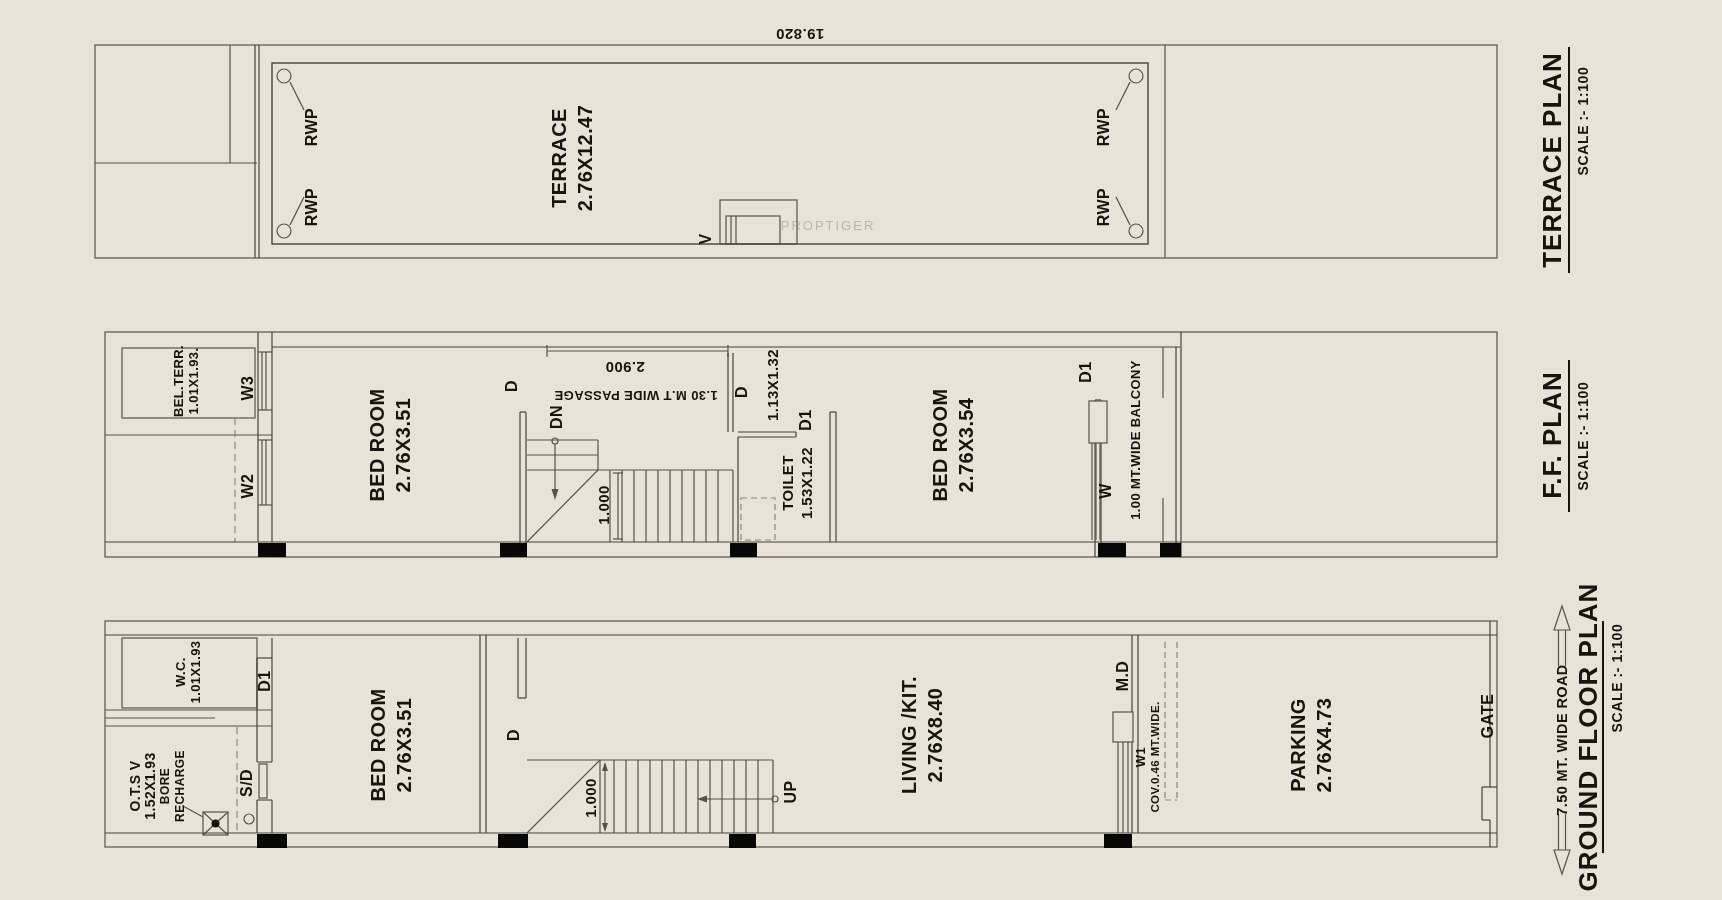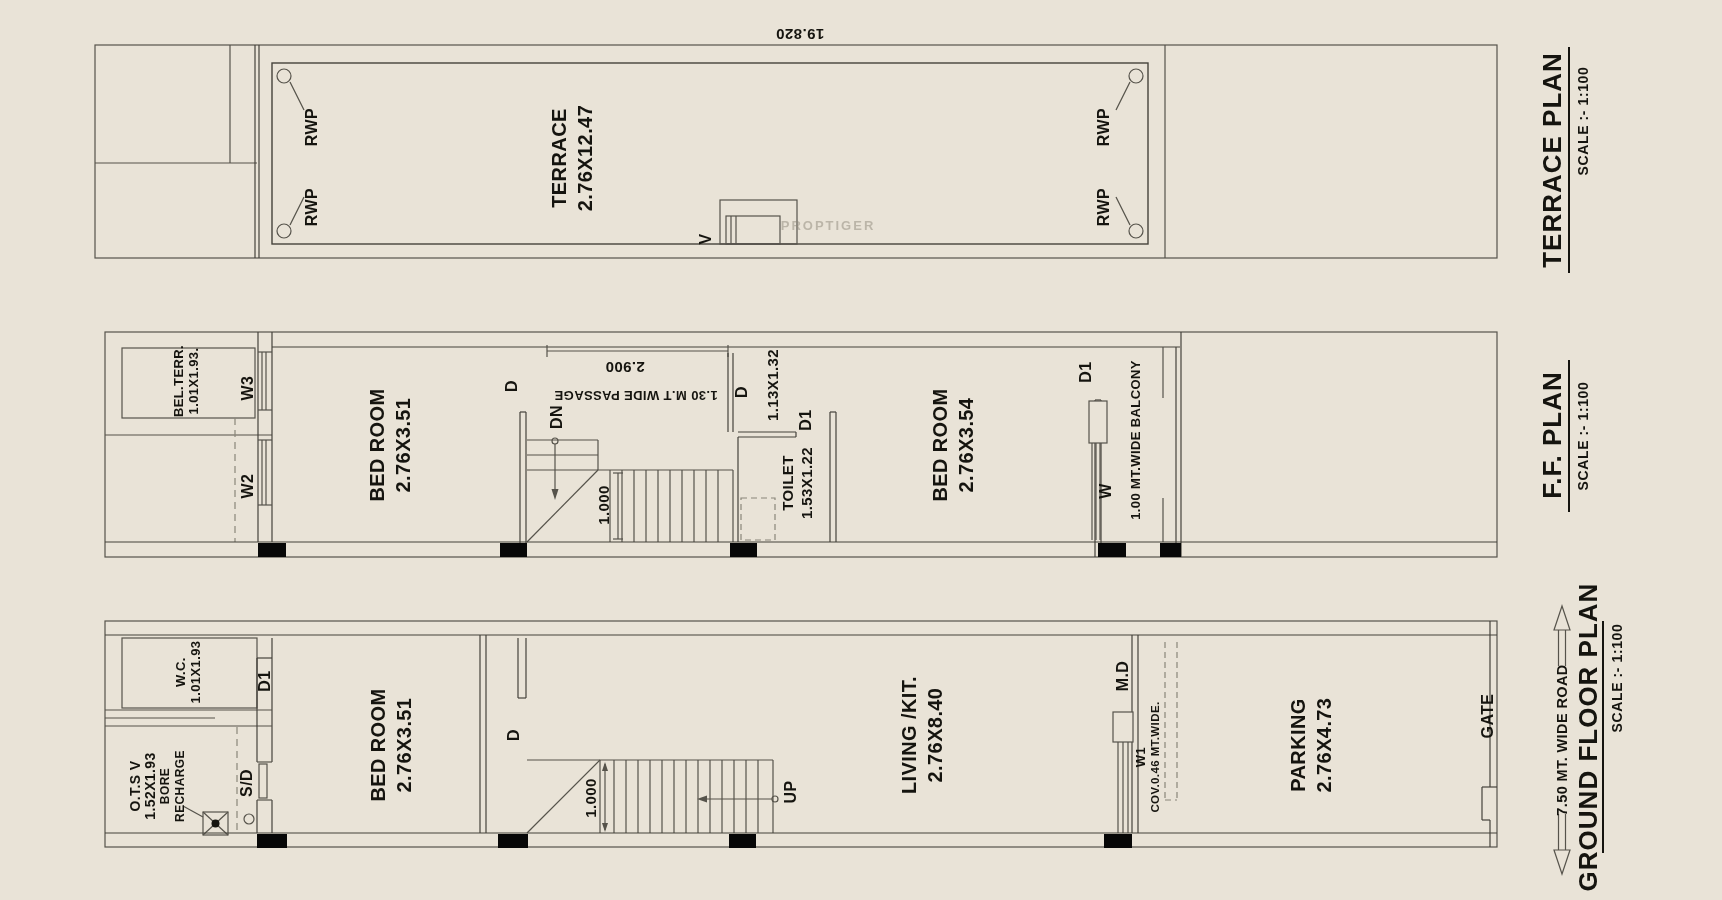--- a/index.html
+++ b/index.html
@@ -13,21 +13,21 @@
   .blk{position:absolute;color:#15140f;font-weight:700;text-align:center;
        transform:translate(-50%,-50%) rotate(-90deg);letter-spacing:.4px;}
   .blk span{display:block;white-space:nowrap;}
   .room{font-size:20px;line-height:26px;}
   .sm{font-size:16px;}
   .dim{font-size:15px;}
   .xs{font-size:13px;}
   .title{font-size:26px;letter-spacing:1px;line-height:1;}
   .scale{font-size:14px;letter-spacing:.6px;}
   .wm{position:absolute;transform:translate(-50%,-50%);color:#8f897b;opacity:.5;
-      font-size:13px;font-weight:700;letter-spacing:2px;}
+      font-size:13px;font-weight:400;letter-spacing:2px;}
 </style>
 </head>
 <body>
 
 <div id="sheet">
 
 <svg id="linework" width="1722" height="900" viewBox="0 0 1722 900" fill="none" stroke="#56534b" stroke-width="1.2">
 
   <g>
     <rect x="95" y="45" width="1402" height="213"></rect>

